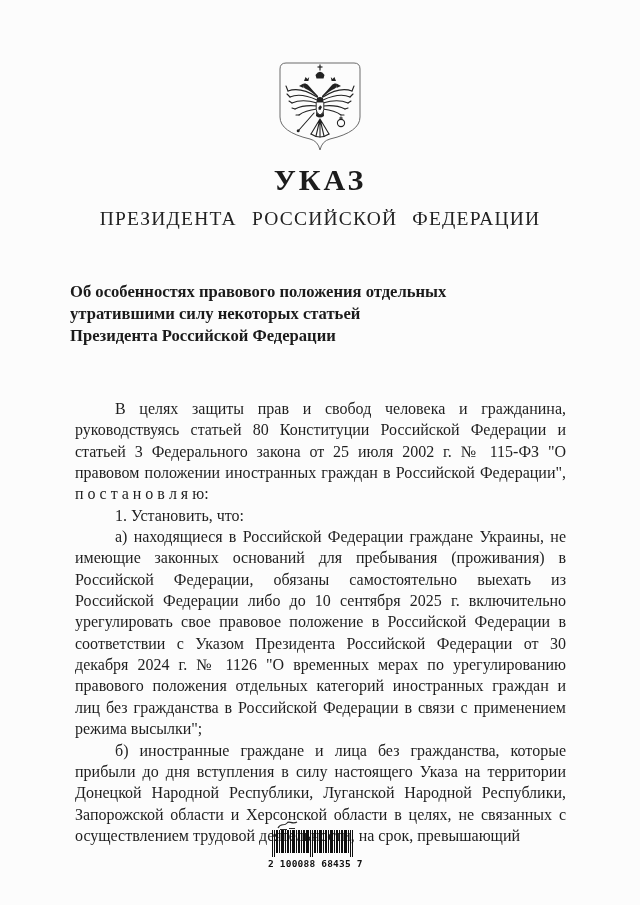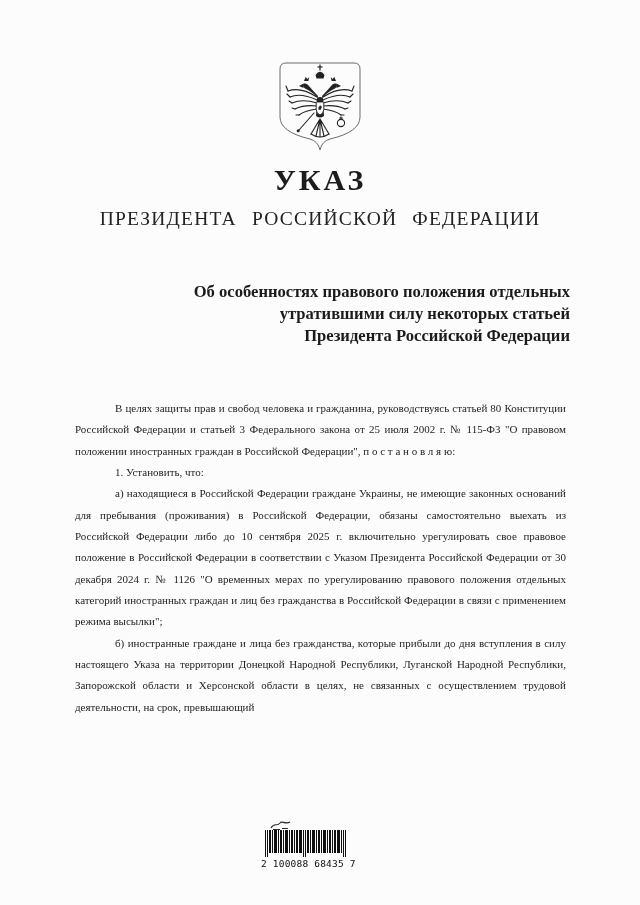--- a/index.html
+++ b/index.html
@@ -40,43 +40,44 @@
     font-size: 19.5px;
     letter-spacing: 1.2px;
     word-spacing: 9px;
     color: #222;
   }
   .decree-title {
     position: absolute;
     top: 281px;
     left: 70px;
     width: 500px;
-    text-align: right;
+    text-align: left;
     font-weight: bold;
     font-size: 16.6px;
     line-height: 22px;
     color: #1b1b1b;
   }
   .body-text {
     position: absolute;
     top: 398px;
     left: 75px;
     width: 491px;
-    font-size: 11px;
+    font-size: 16px;
     line-height: 21.35px;
     text-align: justify;
     color: #1e1e1e;
   }
   .para { text-indent: 40px; }
   .barcode-wrap {
     position: absolute;
     top: 820px;
-    left: 261px;
+    left: 268px;
     width: 92px;
     height: 55px;
+    font-weight: bold;
   }
   .stamp-mark { position: absolute; top: 0; left: 8px; }
   .bars { position: absolute; top: 10px; left: 4px; }
   .digits {
     position: absolute;
     top: 38px;
     left: 0;
     width: 92px;
     text-align: center;
     font-family: "DejaVu Sans Mono", monospace;

